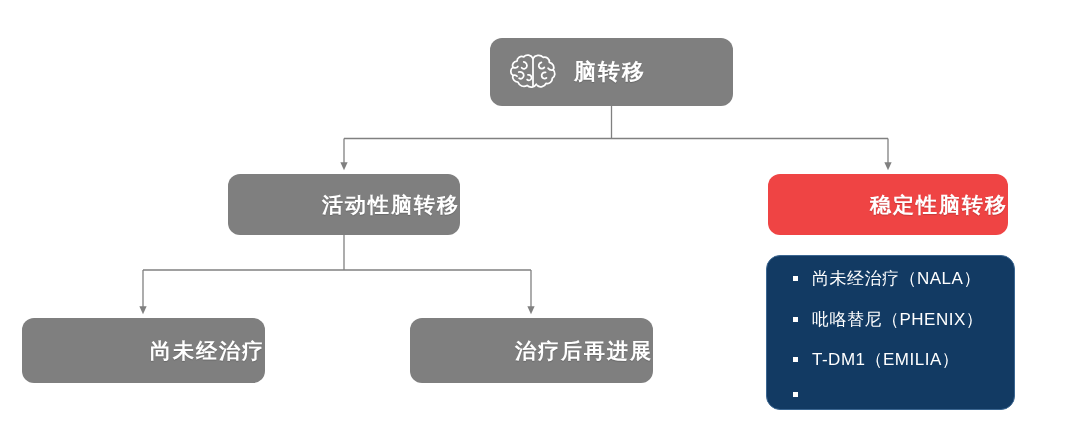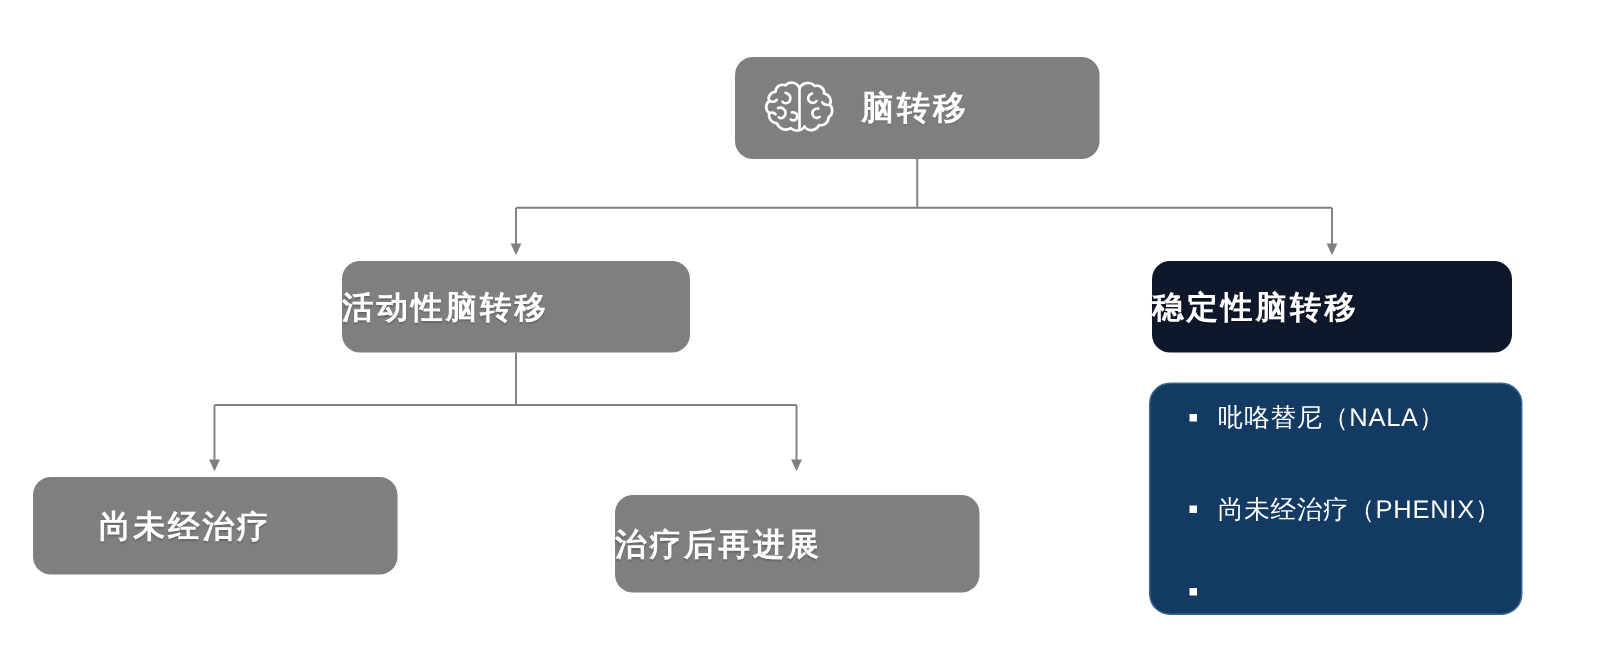--- a/index.html
+++ b/index.html
@@ -26,31 +26,31 @@
     top: 0;
     width: 1080px;
     height: 430px;
     pointer-events: none;
   }
   .node {
     position: absolute;
     box-sizing: border-box;
     display: flex;
     align-items: center;
-    justify-content: flex-start;
+    justify-content: flex-end;
     border-radius: 12px;
     color: #ffffff;
     text-align: center;
     letter-spacing: 1px;
   }
   .node-gray {
     background: #7f7f7f;
   }
   .node-green {
-    background: #0f172a;
+    background: #ef4444;
     font-family: Liberation Mono, monospace;
   }
   .node-label {
     font-size: 21px;
     font-weight: 700;
     color: #ffffff;
     text-shadow: 0 1px 1px rgba(0,0,0,0.18);
     letter-spacing: 2px;
     white-space: nowrap;
   }
@@ -95,21 +95,20 @@
     top: 318px;
     width: 243px;
     height: 65px;
     padding-left: 44px;
   }
   #node-progressed {
     left: 410px;
     top: 318px;
     width: 243px;
     height: 65px;
-    margin-top: 12px;
   }
 
   
   #panel-regimens {
     position: absolute;
     left: 766px;
     top: 255px;
     width: 249px;
     height: 155px;
     box-sizing: border-box;
@@ -203,24 +202,28 @@
     <span class="node-label">尚未经治疗</span>
   </div>
 
   <div class="node node-gray" id="node-progressed">
     <span class="node-label">治疗后再进展</span>
   </div>
 
   <div id="panel-regimens">
     <div class="regimen-item">
       <span class="bullet-square"></span>
-      <span class="regimen-text">吡咯替尼（NALA）</span>
-    </div>
-    <div class="regimen-item">
-      <span class="bullet-square"></span>
-      <span class="regimen-text">尚未经治疗（PHENIX）</span>
+      <span class="regimen-text">尚未经治疗（NALA）</span>
+    </div>
+    <div class="regimen-item">
+      <span class="bullet-square"></span>
+      <span class="regimen-text">吡咯替尼（PHENIX）</span>
+    </div>
+    <div class="regimen-item">
+      <span class="bullet-square"></span>
+      <span class="regimen-text">T-DM1（EMILIA）</span>
     </div>
     <div class="regimen-item">
       <span class="bullet-square"></span>
     </div>
   </div>
 
 </div>
 
 </body></html>

